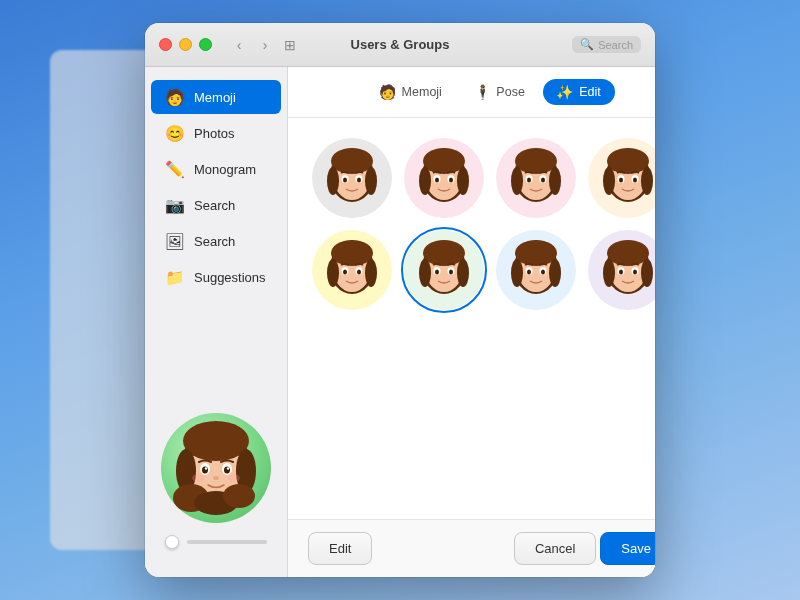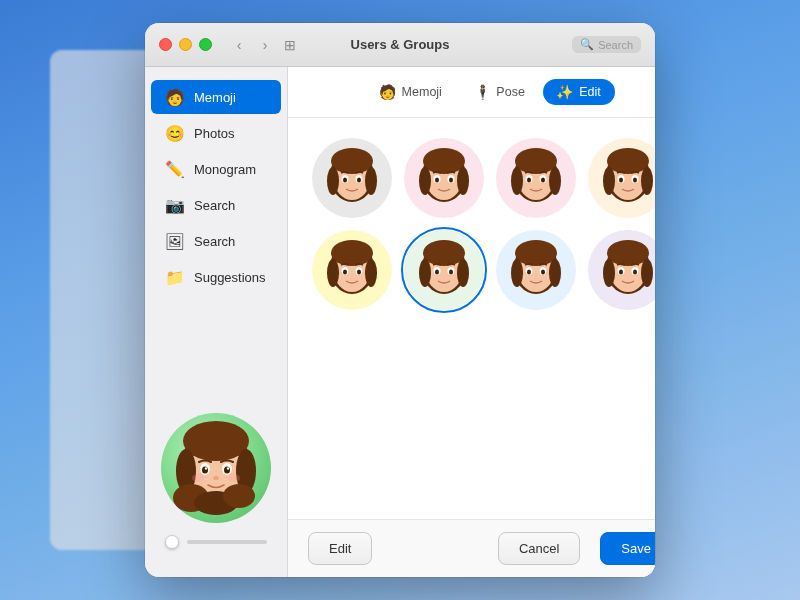--- a/index.html
+++ b/index.html
@@ -586,21 +586,21 @@
             <path d="M24 30 Q28 28 32 30" stroke="#5a2d0c" stroke-width="1.5" fill="none"></path>
             <path d="M38 30 Q42 28 46 30" stroke="#5a2d0c" stroke-width="1.5" fill="none"></path>
             <path d="M29 46 Q35 50 41 46" stroke="#c07050" stroke-width="1.5" fill="none"></path>
           </svg>
         </div>
 
       </div>
 
       <div class="bottom-bar">
         <button class="btn">Edit</button>
-        <div style="display:flex; gap:20px;">
+        <div style="display:flex; gap:4px;">
           <button class="btn">Cancel</button>
           <button class="btn btn-primary">Save</button>
         </div>
       </div>
 
     </div>
   </div>
 </div>
 
 </body></html>

